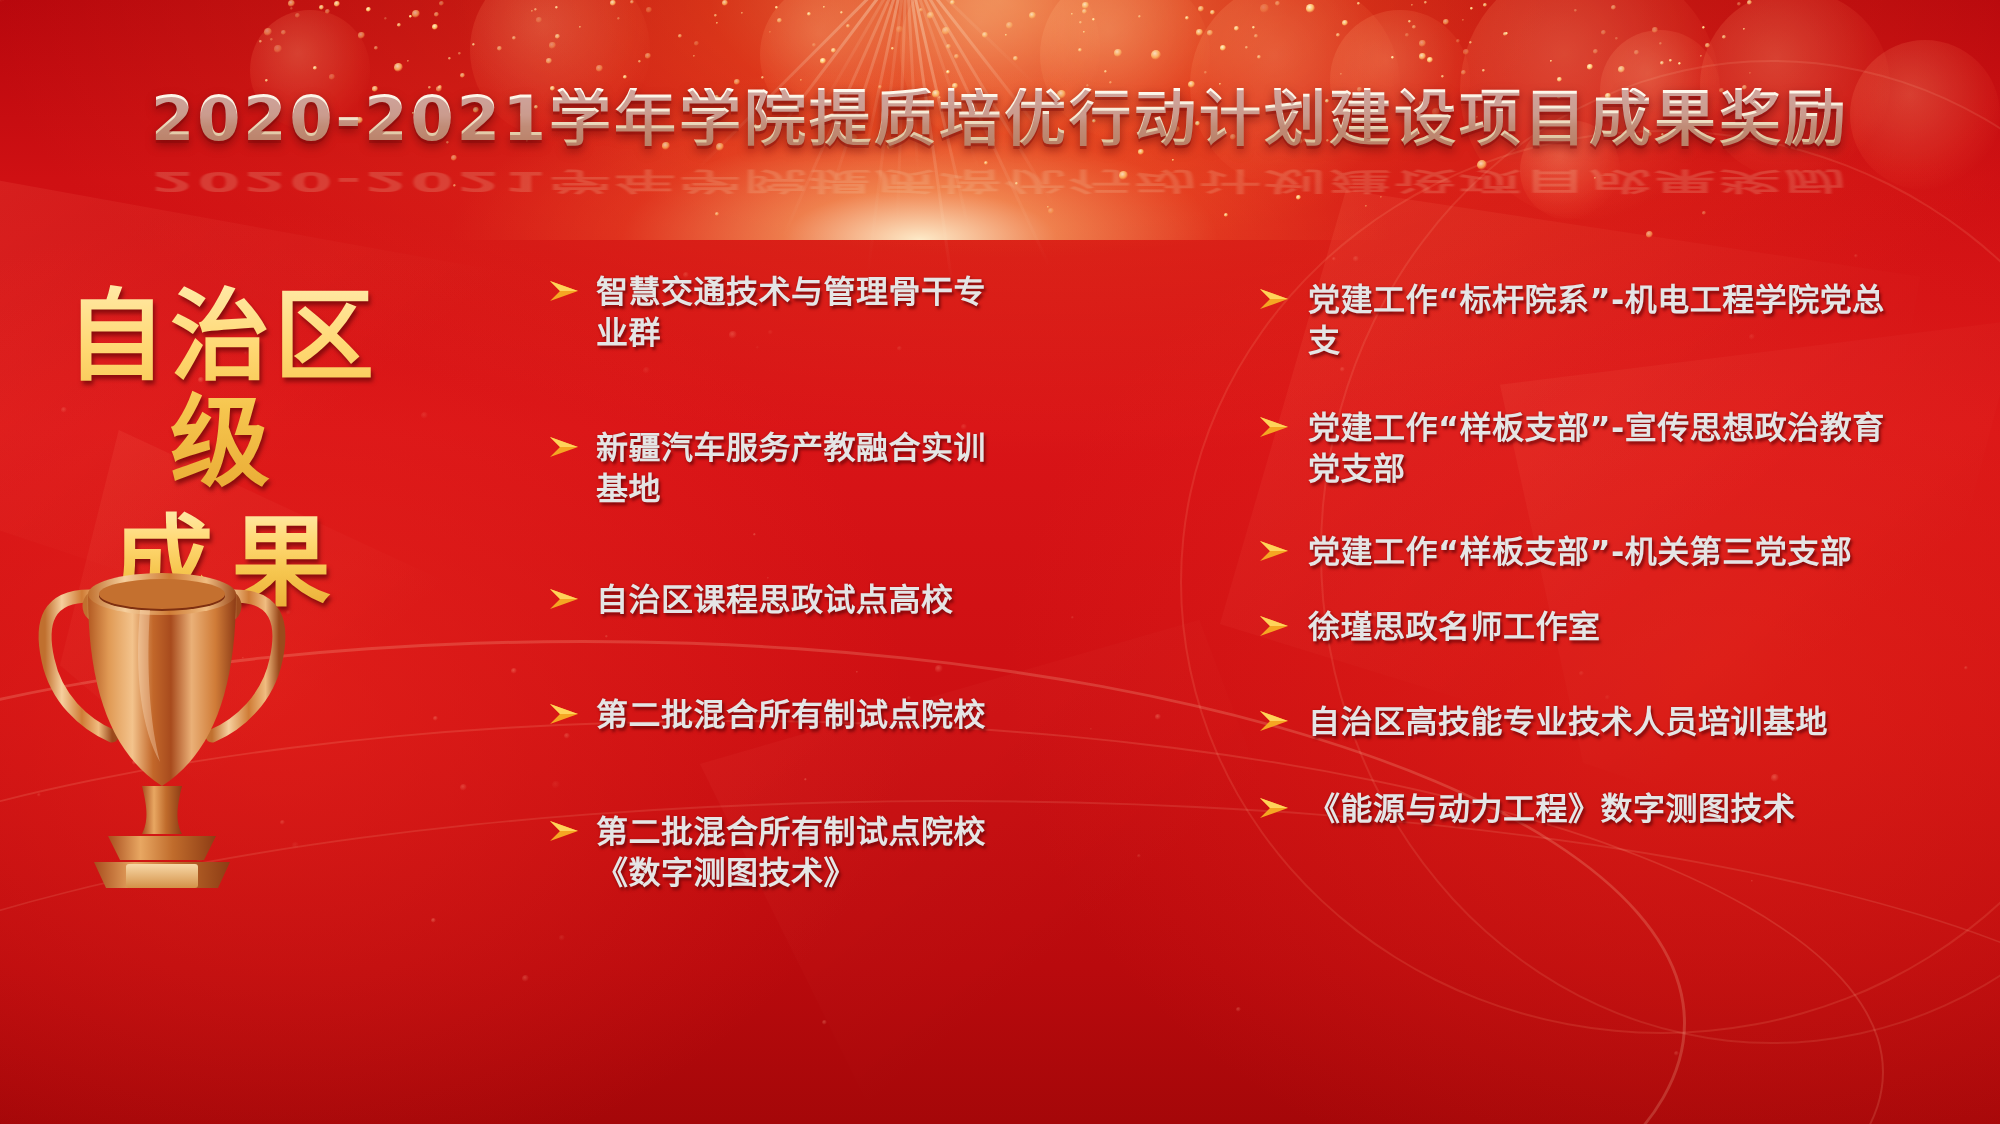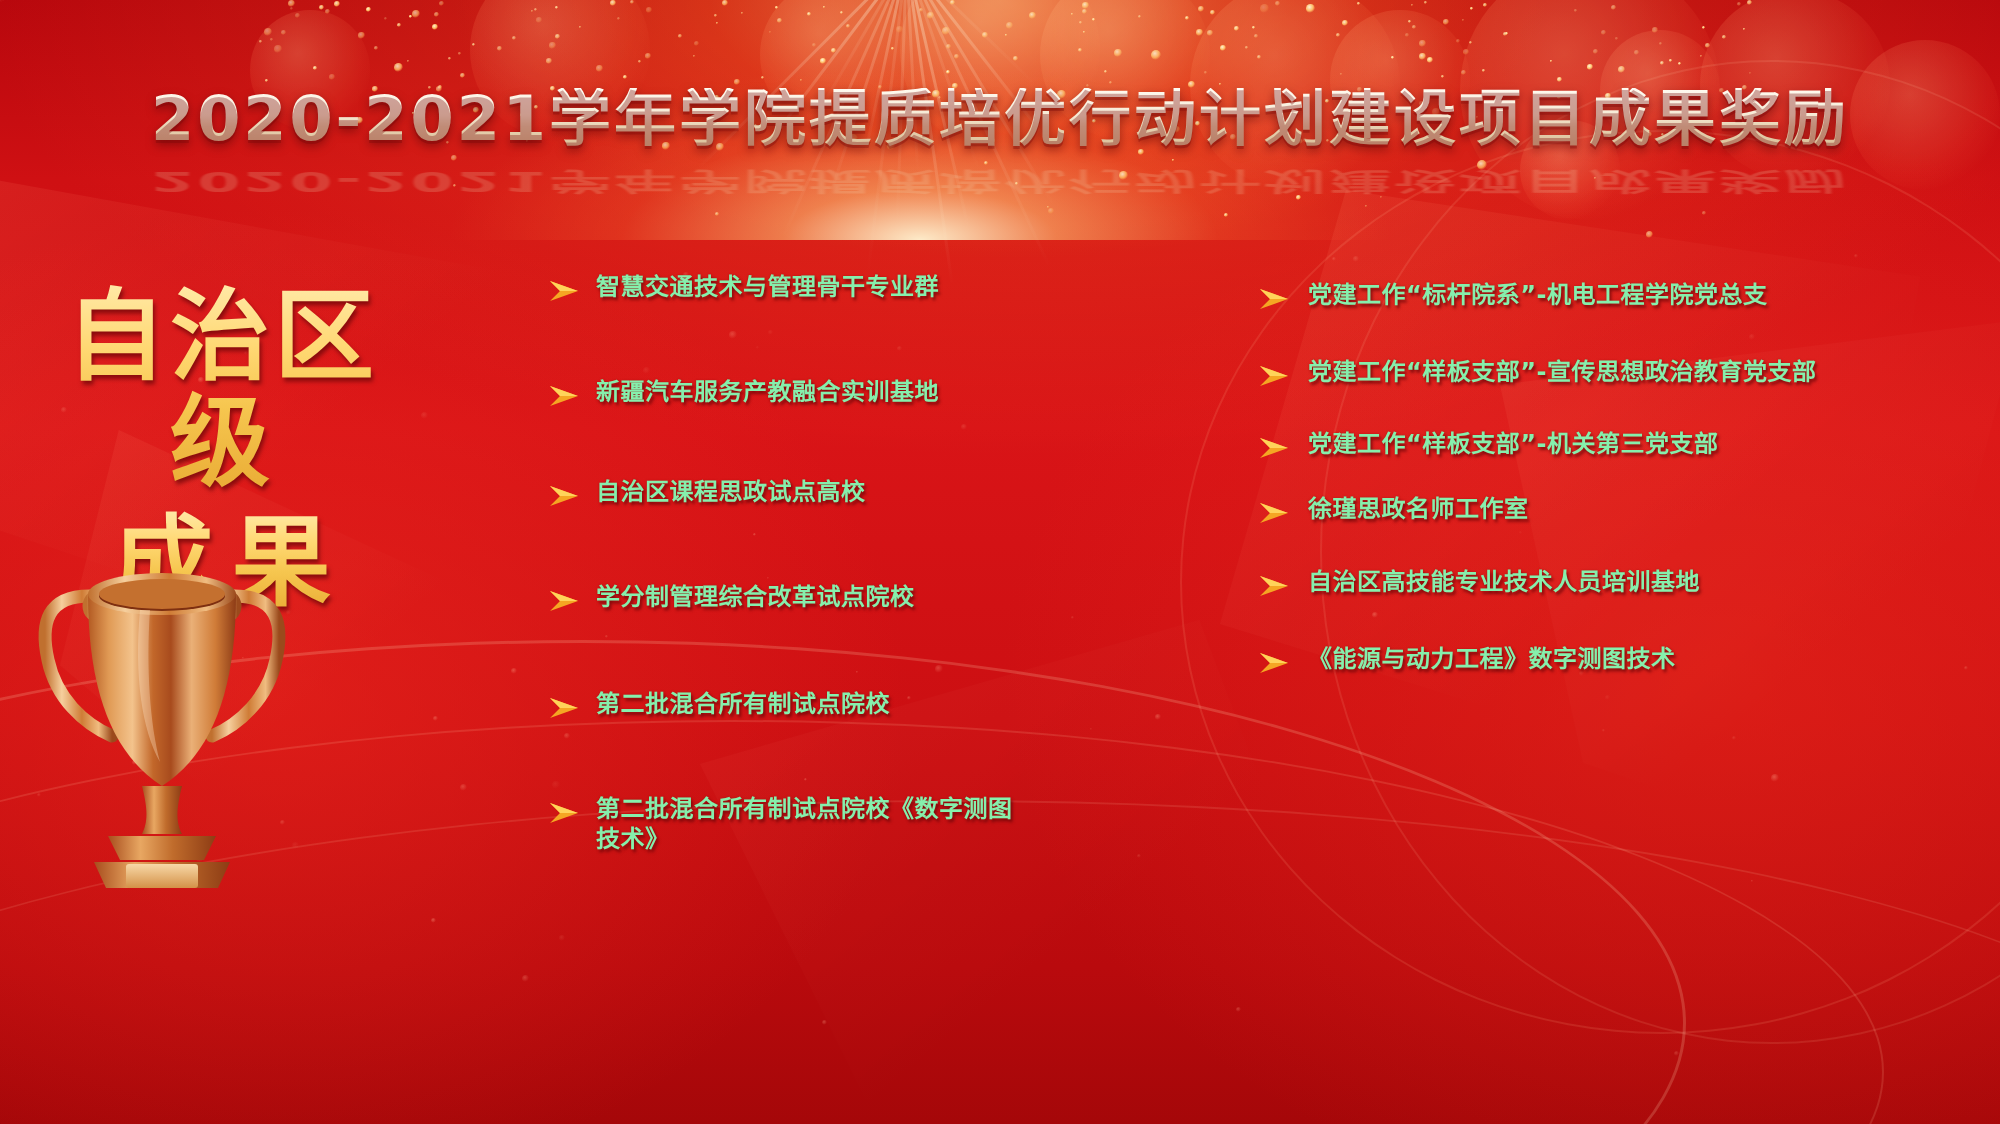--- a/index.html
+++ b/index.html
@@ -128,24 +128,24 @@
   
   .trophy { position:absolute; left:22px; top:548px; width:280px; height:340px; }
 
   
   .col { position:absolute; }
   .col-left  { left:548px;  top:272px; width:470px; }
   .col-right { left:1258px; top:280px; width:640px; }
 
   .bullet {
     position:relative;
-    color:#86efac;
+    color:#e5e5e5;
     font-family: "DejaVu Sans", "Liberation Sans", sans-serif;
     font-weight:700;
-    font-size: 24px;
+    font-size: 32px;
     line-height: 1.28;
     letter-spacing: .5px;
     text-shadow: 2px 3px 3px rgba(105,5,8,.75), 0 0 2px rgba(130,10,10,.5);
   }
   .col-left  .bullet { padding-left: 48px; }
   .col-right .bullet { padding-left: 50px; }
 
   .arrow-icon {
     position:absolute;
     left:0; top:6px;
@@ -156,21 +156,21 @@
   .col-left  .bullet:nth-child(2) { margin-top: 74px; }
   .col-left  .bullet:nth-child(3) { margin-top: 70px; }
   .col-left  .bullet:nth-child(4) { margin-top: 74px; }
   .col-left  .bullet:nth-child(5) { margin-top: 76px; }
   .col-left  .bullet:nth-child(6) { margin-top: 74px; }
 
   .col-right .bullet:nth-child(1) { margin-top: 0px;  }
   .col-right .bullet:nth-child(2) { margin-top: 46px; }
   .col-right .bullet:nth-child(3) { margin-top: 42px; }
   .col-right .bullet:nth-child(4) { margin-top: 34px; }
-  .col-right .bullet:nth-child(5) { margin-top: 42px; }
+  .col-right .bullet:nth-child(5) { margin-top: 54px; }
   .col-right .bullet:nth-child(6) { margin-top: 46px; }
 
   .bullet .txt { display:block; }
 </style>
 </head>
 <body>
 
 <div id="poster">
 
   <div class="bg-base"></div>
@@ -598,27 +598,20 @@
           <path d="M2 3 L30 13 L2 23 L12 13 Z" fill="#f5a623"></path>
           <path d="M2 3 L30 13 L12 13 Z" fill="#ffd35a"></path>
         </svg>
       <span class="txt">自治区课程思政试点高校</span>
     </div>
     <div class="bullet">
       <svg class="arrow-icon" viewBox="0 0 34 26">
           <path d="M2 3 L30 13 L2 23 L12 13 Z" fill="#f5a623"></path>
           <path d="M2 3 L30 13 L12 13 Z" fill="#ffd35a"></path>
         </svg>
-      <span class="txt">学分制管理综合改革试点院校</span>
-    </div>
-    <div class="bullet">
-      <svg class="arrow-icon" viewBox="0 0 34 26">
-          <path d="M2 3 L30 13 L2 23 L12 13 Z" fill="#f5a623"></path>
-          <path d="M2 3 L30 13 L12 13 Z" fill="#ffd35a"></path>
-        </svg>
       <span class="txt">第二批混合所有制试点院校</span>
     </div>
     <div class="bullet">
       <svg class="arrow-icon" viewBox="0 0 34 26">
           <path d="M2 3 L30 13 L2 23 L12 13 Z" fill="#f5a623"></path>
           <path d="M2 3 L30 13 L12 13 Z" fill="#ffd35a"></path>
         </svg>
       <span class="txt">第二批混合所有制试点院校《数字测图技术》</span>
     </div>
   </div>

